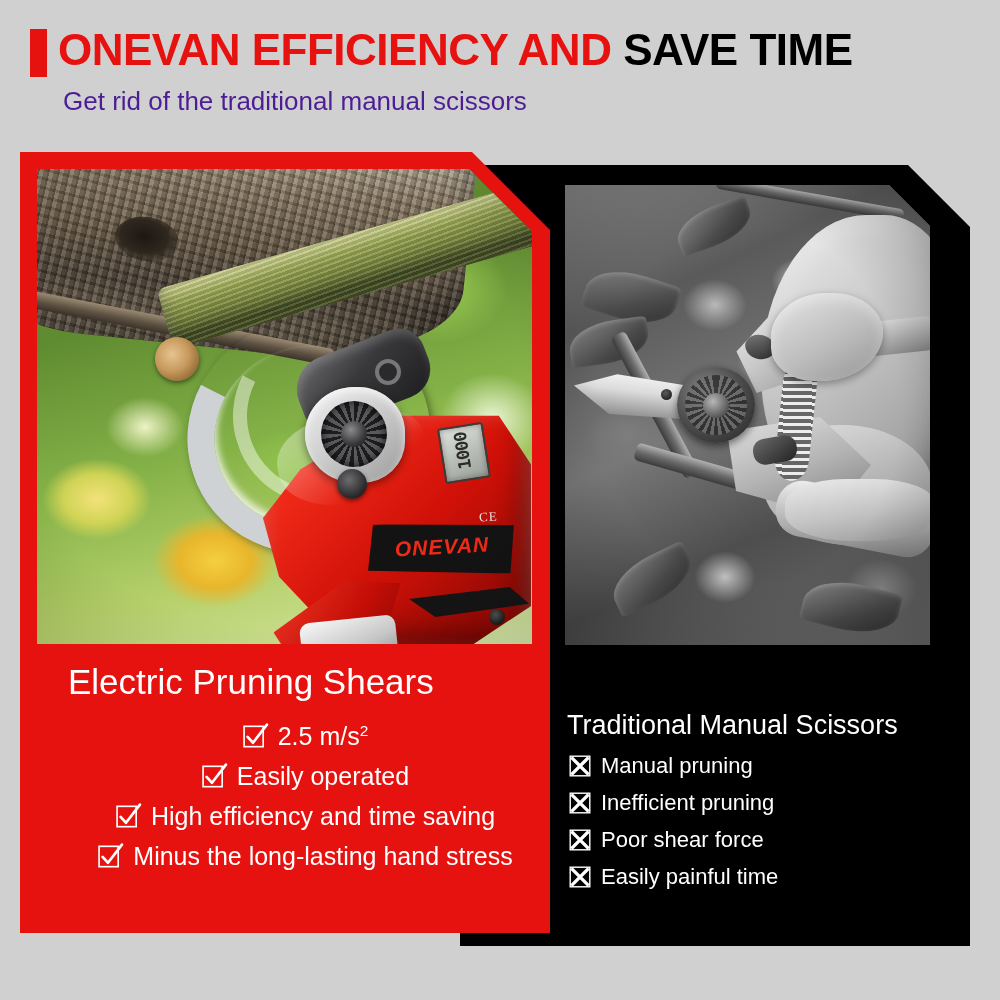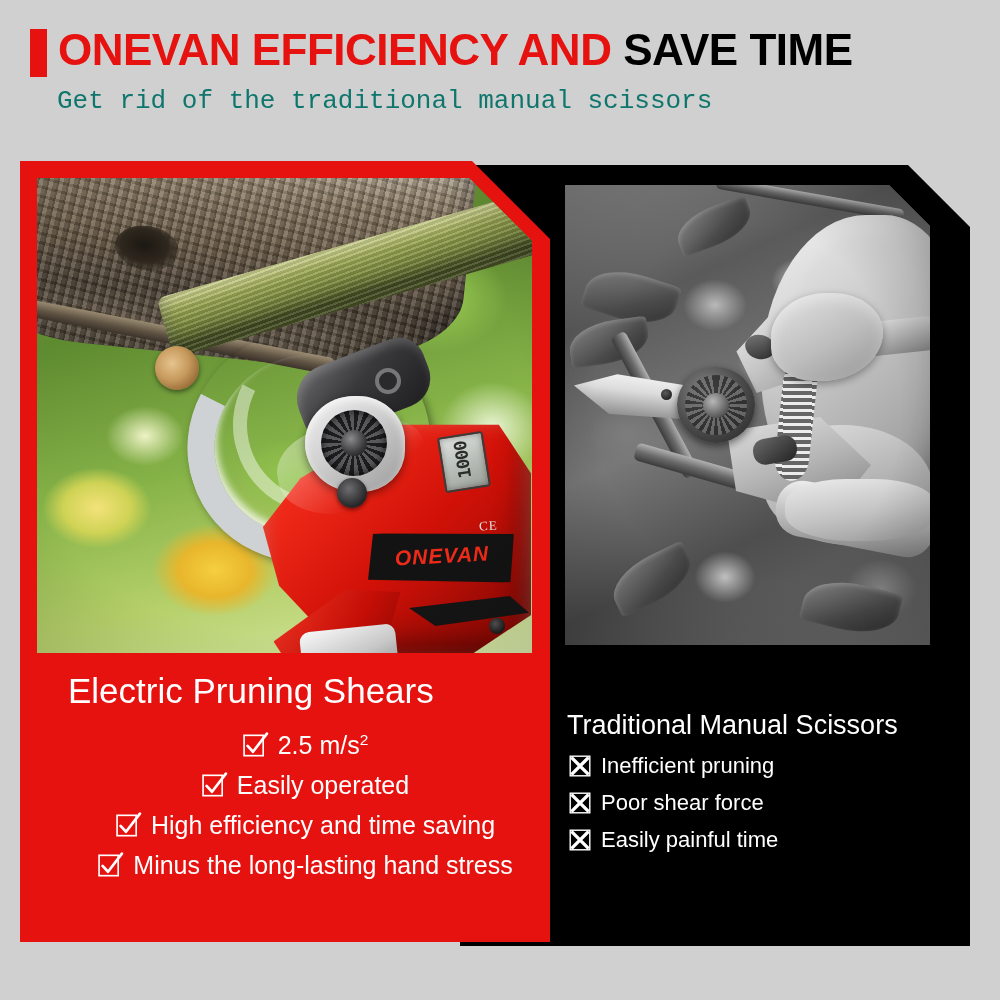--- a/index.html
+++ b/index.html
@@ -41,24 +41,24 @@
     font-weight: bold;
     letter-spacing: -0.5px;
     line-height: 48px;
     white-space: pre;
     font-family: "Liberation Sans", sans-serif;
   }
   #title-main { color: #e6120f; }
   #title-accent { color: #000000; }
   #subtitle {
     position: absolute;
-    left: 57px; top: 86px;
+    left: 63px; top: 86px;
     font-size: 26px;
-    color: #0f766e;
-    font-family: Liberation Mono, monospace;
+    color: #4c1d95;
+    font-family: Liberation Sans, sans-serif;
     white-space: pre;
   }
 
   
   #panels {
     position: absolute;
     left: 0; top: 150px;
     width: 1000px;
     height: 800px;
   }
@@ -92,21 +92,21 @@
   }
   #bad-list {
     position: absolute;
     left: 108px; top: 588px;
     width: 380px;
   }
 
   
   #panel-good {
     position: absolute;
-    left: 20px; top: 11px;
+    left: 20px; top: 2px;
     width: 530px;
     height: 781px;
     background: #e6120f;
     clip-path: polygon(0 0, 452px 0, 530px 78px, 530px 781px, 0 781px);
     z-index: 2;
     padding-left: 12px;
   }
   #good-photo {
     position: absolute;
     left: 17px; top: 17px;
@@ -555,20 +555,27 @@
       <div class="ph" id="bp-handle2"></div>
       <div class="ph" id="bp-fing"></div>
       <div class="leaf" id="bp-leaf3"></div>
       <div class="leaf" id="bp-leaf4"></div>
       <div class="ph" id="bp-vign"></div>
     </div>
 
     <div id="bad-heading">Traditional Manual Scissors</div>
 
     <div id="bad-list">
+      <div class="li-row">
+        <svg class="box-icon" viewBox="0 0 24 24">
+          <rect x="2.2" y="2.2" width="19.6" height="19.6" fill="none" stroke="#ffffff" stroke-width="1.4"></rect>
+          <path d="M4.6 4.6 L19.4 19.4 M19.4 4.6 L4.6 19.4" stroke="#ffffff" stroke-width="3.4" stroke-linecap="square"></path>
+        </svg>
+        <span class="li-label">Manual pruning</span>
+      </div>
       <div class="li-row">
         <svg class="box-icon" viewBox="0 0 24 24">
           <rect x="2.2" y="2.2" width="19.6" height="19.6" fill="none" stroke="#ffffff" stroke-width="1.4"></rect>
           <path d="M4.6 4.6 L19.4 19.4 M19.4 4.6 L4.6 19.4" stroke="#ffffff" stroke-width="3.4" stroke-linecap="square"></path>
         </svg>
         <span class="li-label">Inefficient pruning</span>
       </div>
       <div class="li-row">
         <svg class="box-icon" viewBox="0 0 24 24">
           <rect x="2.2" y="2.2" width="19.6" height="19.6" fill="none" stroke="#ffffff" stroke-width="1.4"></rect>

